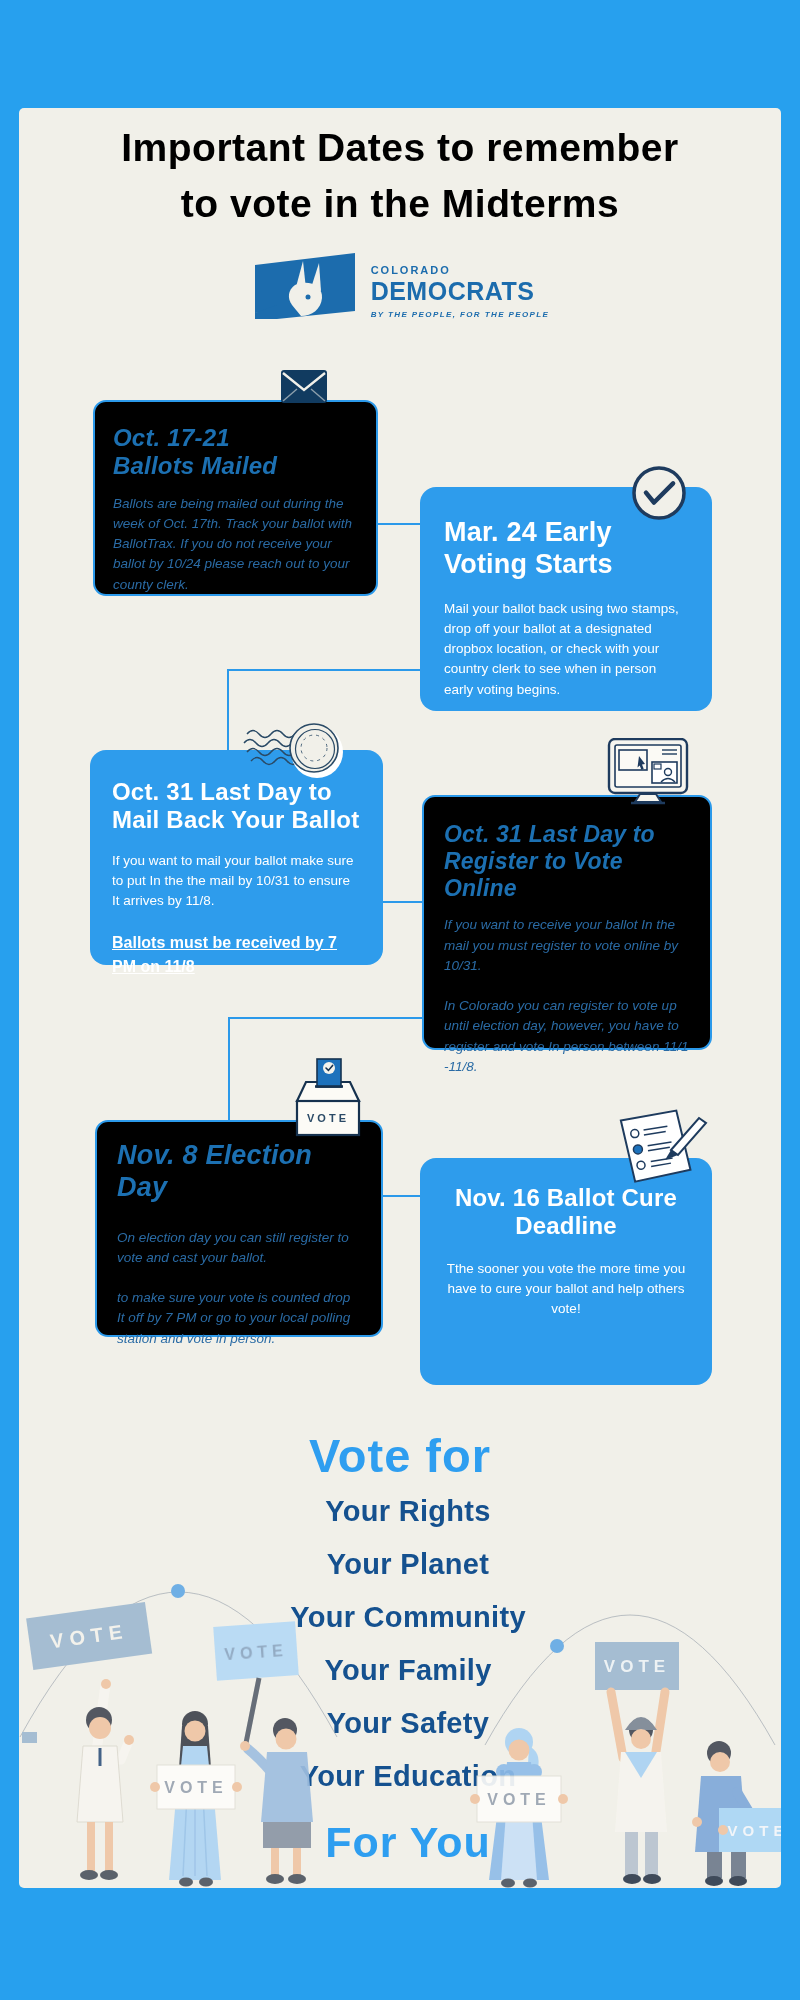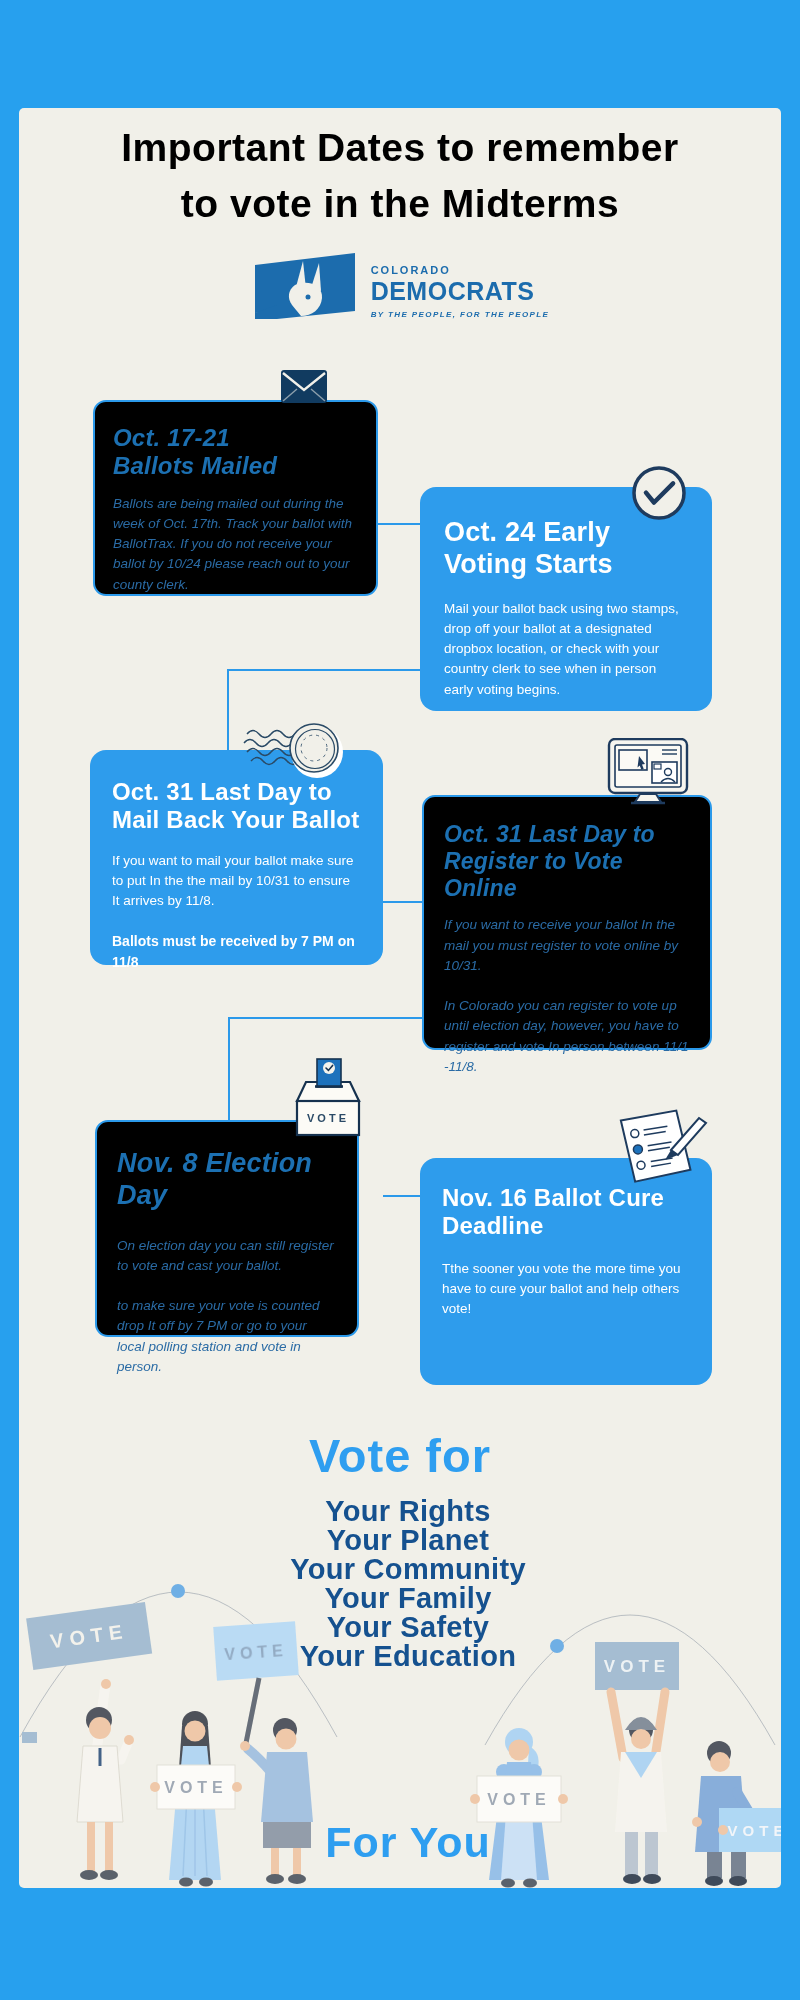--- a/index.html
+++ b/index.html
@@ -19,32 +19,32 @@
   
   .card { position:absolute; border-radius:16px; }
   .card-outline { background:#000000; border:2px solid #2B99EA; border-radius:13px;font-style:italic; }
   .card-filled  { background:#2E9CEC; color:#FFFFFF; }
   .card h2 { font-weight:bold; line-height:1.18; letter-spacing:.2px; }
   .card-outline h2 { color:#1C70B2; }
   .card-filled  h2 { color:#FFFFFF; }
   .card p { font-size:13.5px; line-height:1.5; margin-top:13px; }
   .card-outline p { color:#2A6BA5; }
   .card-filled  p { color:#FFFFFF; }
-  .card p.bold { font-weight:bold; font-size:14px; }
+  .card p.bold { font-weight:bold; font-size:16px;text-decoration:underline; }
   .card p:empty { display:none; }
 
   .conn { position:absolute; background:#2B99EA; }
 
   .icon { position:absolute; }
 
   
   .vote-for { position:absolute; top:1428px; left:0; right:0; text-align:center;
               font-size:47px; font-weight:bold; color:#2E9EF0; letter-spacing:1px; }
   .vote-list { position:absolute; top:1497px; left:16px; right:0; display:flex; flex-direction:column;
-               align-items:center; }
+               align-items:center; gap:24px; }
   .vote-list div { font-size:29px; line-height:29px; font-weight:bold; color:#15518F; letter-spacing:.3px; }
   .for-you { position:absolute; top:1818px; left:16px; right:0; text-align:center;
              font-size:43px; font-weight:bold; color:#2E9EF0; letter-spacing:1px; }
 
   .people { position:absolute; left:19px; top:1580px; }
 </style>
 </head>
 <body>
 
 <div class="page">
@@ -85,21 +85,21 @@
     <h2 style="font-size:24px;">
       <div>Oct. 17-21</div>
       <div>Ballots Mailed</div>
     </h2>
     <p>Ballots are being mailed out during the week of Oct. 17th. Track your ballot with BallotTrax. If you do not receive your ballot by 10/24 please reach out to your county clerk.</p>
 
   </div>
 
   <div class="card card-filled" style="left:420px; top:487px; width:292px; height:224px; padding:30px 24px;">
     <h2 style="font-size:27px;">
-      <div>Oct. 24 Early</div>
+      <div>Mar. 24 Early</div>
       <div>Voting Starts</div>
     </h2>
     <p style="margin-top:18px;">Mail your ballot back using two stamps, drop off your ballot at a designated dropbox location, or check with your country clerk to see when in person early voting begins.</p>
 
   </div>
 
   <div class="card card-filled" style="left:90px; top:750px; width:293px; height:215px; padding:28px 22px;">
     <h2 style="font-size:24px;">
       <div>Oct. 31 Last Day to</div>
       <div>Mail Back Your Ballot</div>
@@ -110,30 +110,30 @@
 
   <div class="card card-outline" style="left:422px; top:795px; width:290px; height:255px; padding:24px 20px;">
     <h2 style="font-size:23px;">
       <div>Oct. 31 Last Day to</div>
       <div>Register to Vote Online</div>
     </h2>
     <p>If you want to receive your ballot In the mail you must register to vote online by 10/31.</p>
     <p style="margin-top:20px;">In Colorado you can register to vote up until election day, however, you have to register and vote In person between 11/1 -11/8.</p>
   </div>
 
-  <div class="card card-outline" style="left:95px; top:1120px; width:264px; height:217px; padding:26px 20px;">
+  <div class="card card-outline" style="left:95px; top:1120px; width:288px; height:217px; padding:18px 20px;">
     <h2 style="font-size:27px;">
       <div>Nov. 8 Election Day</div>
       <div></div>
     </h2>
     <p style="margin-top:24px;">On election day you can still register to vote and cast your ballot.</p>
     <p style="margin-top:20px;">to make sure your vote is counted drop It off by 7 PM or go to your local polling station and vote in person.</p>
   </div>
 
-  <div class="card card-filled" style="left:420px; top:1158px; width:292px; height:227px; padding:26px 22px;">
+  <div class="card card-filled" style="left:420px; top:1158px; width:292px; height:227px; padding:26px 22px;text-align:center;">
     <h2 style="font-size:24px;">
       <div>Nov. 16 Ballot Cure</div>
       <div>Deadline</div>
     </h2>
     <p style="margin-top:18px;">Tthe sooner you vote the more time you have to cure your ballot and help others vote!</p>
   </div>
 
   <span class="icon" style="left:280px; top:366px;">
     <svg width="48" height="40" viewBox="0 0 48 40">
       <rect x="1" y="4" width="46" height="33" rx="3" fill="#113B60"></rect>

